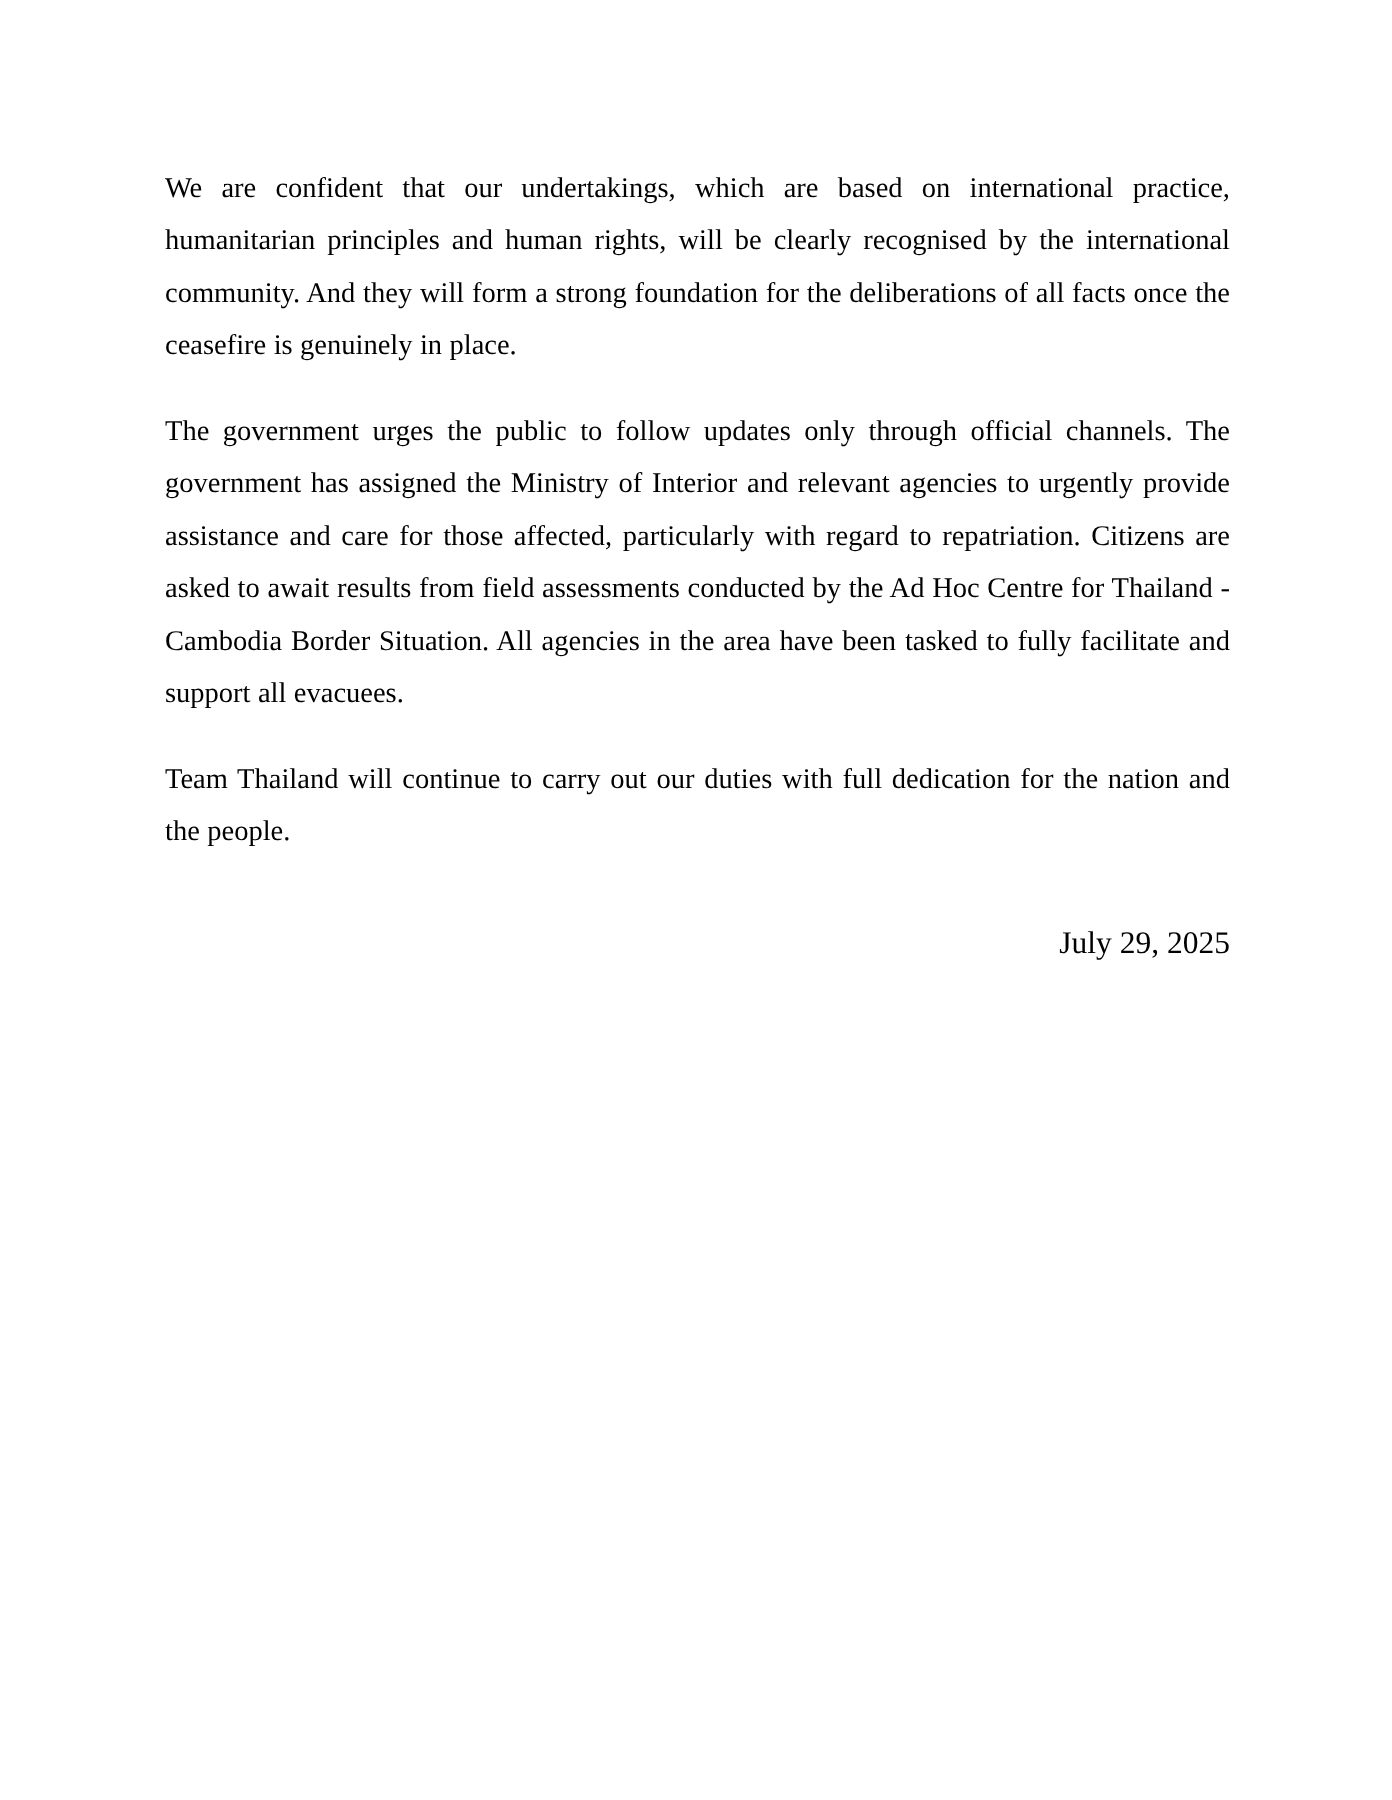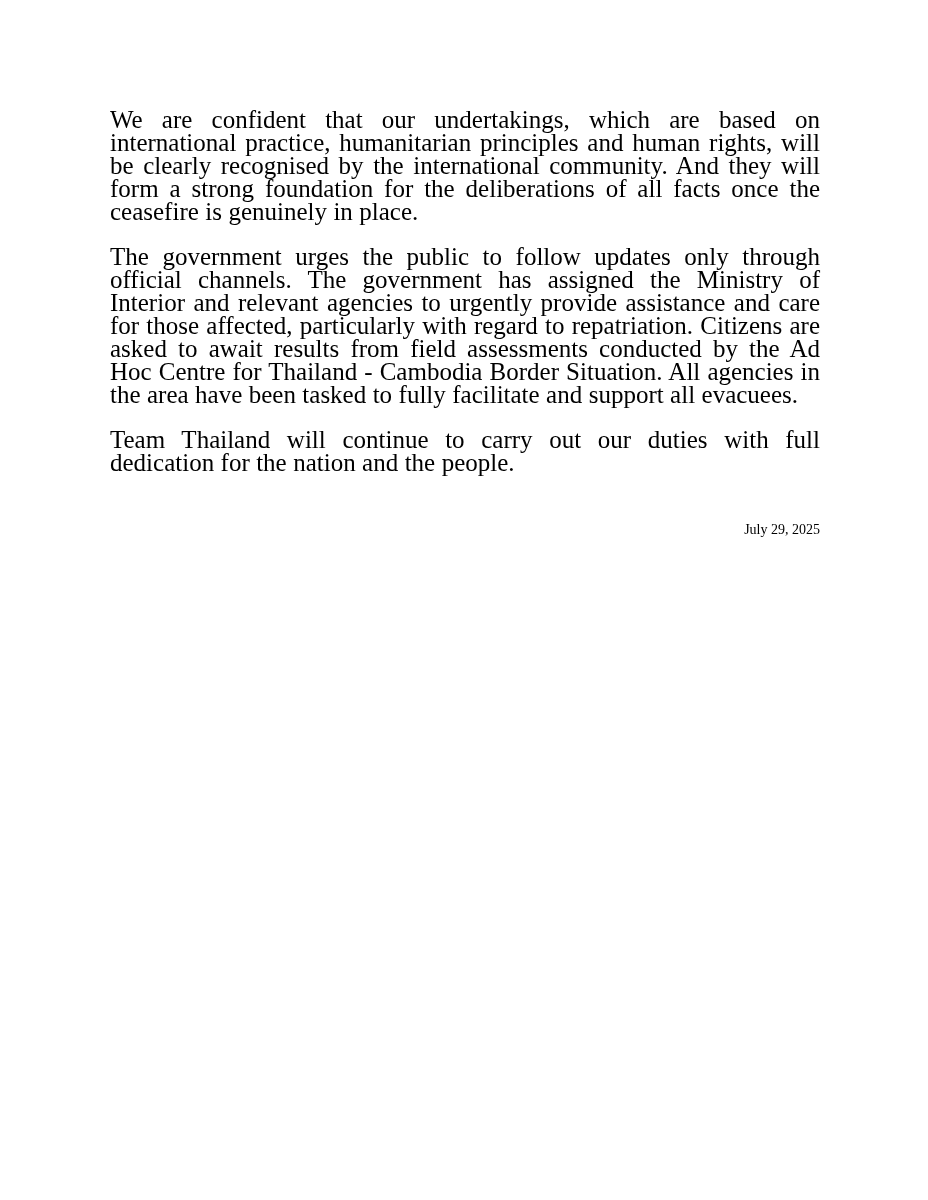--- a/index.html
+++ b/index.html
@@ -19,35 +19,35 @@
     box-sizing: border-box;
     width: 928px;
     height: 1200px;
     background: #ffffff;
     padding: 108px 108px 0 110px;
   }
   .doc-body {
     width: 710px;
   }
   .para {
-    font-size: 25px;
-    line-height: 23px;
+    font-size: 19px;
+    line-height: 35px;
     text-align: justify;
     text-justify: inter-word;
     margin: 0 0 22px 0;
     word-spacing: 0.2px;
   }
   .para:last-of-type {
     margin-bottom: 12px;
   }
   .date-line {
     margin-top: 44px;
     width: 710px;
     text-align: right;
-    font-size: 14px;
+    font-size: 21px;
     line-height: 24.6px;
   }
 </style>
 </head>
 <body>
 
 <div class="page">
   <div class="doc-body">
     <p class="para">We are confident that our undertakings, which are based on international practice, humanitarian principles and human rights, will be clearly recognised by the international community. And they will form a strong foundation for the deliberations of all facts once the ceasefire is genuinely in place.</p>
     <p class="para">The government urges the public to follow updates only through official channels. The government has assigned the Ministry of Interior and relevant agencies to urgently provide assistance and care for those affected, particularly with regard to repatriation. Citizens are asked to await results from field assessments conducted by the Ad Hoc Centre for Thailand - Cambodia Border Situation. All agencies in the area have been tasked to fully facilitate and support all evacuees.</p>

